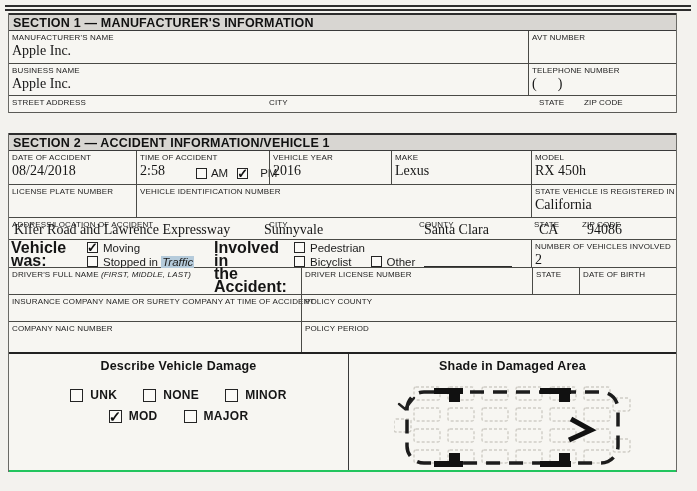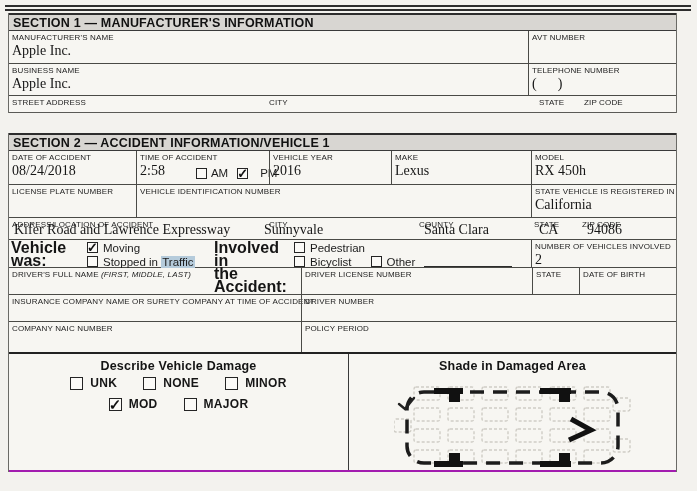--- a/index.html
+++ b/index.html
@@ -47,37 +47,37 @@
     display: inline-flex; width: 11px; height: 11px; flex: none;
     border: 1.5px solid #242424; background: #fbfaf7;
     align-items: center; justify-content: center;
     font-size: 13px; font-weight: bold; color: #111; line-height: 1;
     overflow: visible;
   }
   .cb.lg { width: 13px; height: 13px; font-size: 15px; }
   .cbl { font-size: 11.5px; color: #1c1c1c; }
   .optline { display: flex; align-items: center; gap: 5px; height: 13px; }
   .bold2 { font-weight: bold; font-size: 16px; line-height: 13px; color: #151515; }
-  .hl { background: #b5cbdb; padding: 0 1px; }
+  .hl { background: #b5cbdb; padding: 0 1px; font-style: italic; }
   .uline { display: inline-block; border-bottom: 1.5px solid #2c2c2c; height: 11px; }
   .fromto {
     position: absolute; left: 4px; bottom: 3px; display: flex;
     align-items: flex-end; gap: 7px; font-size: 13.5px; color: #1b1b1b;
     letter-spacing: .3px;
   }
-  .panels { display: flex; height: 120px; border-bottom: 2px solid #a21caf; }
+  .panels { display: flex; height: 120px; border-bottom: 2px solid #22c55e; }
   .panel { position: relative; height: 100%; }
   .panel + .panel { border-left: 1.5px solid #3a3a3a; }
   #panel-damage { width: 339px; } #panel-shade { flex: 1; }
   .panel-title {
     text-align: center; font-weight: bold; font-size: 12.5px; color: #141414;
     padding-top: 5px; letter-spacing: .2px;
   }
   .dmg-row { display: flex; justify-content: center; gap: 26px; }
-  .dmg-row1 { margin-top: 3px; } .dmg-row2 { margin-top: 7px; }
+  .dmg-row1 { margin-top: 15px; } .dmg-row2 { margin-top: 7px; }
   .dmg-opt { display: flex; align-items: center; gap: 7px; }
   .dmg-lbl { font-weight: bold; font-size: 12px; color: #161616; letter-spacing: .3px; }
   svg.car { display: block; margin: 10px auto 0 auto; }
 </style>
 </head>
 <body>
 
 <div class="page">
   <div class="dbl-line"></div>
 
@@ -228,21 +228,21 @@
       <div class="cell flex1">
         <span class="lb">DATE OF BIRTH</span>
       </div>
     </div>
 
     <div class="row h27">
       <div class="cell" style="width:292px">
         <span class="lb">INSURANCE COMPANY NAME OR SURETY COMPANY AT TIME OF ACCIDENT</span>
       </div>
       <div class="cell flex1">
-        <span class="lb">DRIVER NUMBER</span>
+        <span class="lb">POLICY COUNTY</span>
       </div>
     </div>
 
     <div class="row h30" style="border-bottom:none">
       <div class="cell" style="width:292px">
         <span class="lb">COMPANY NAIC NUMBER</span>
       </div>
       <div class="cell flex1">
         <span class="lb">POLICY PERIOD</span>
       </div>

